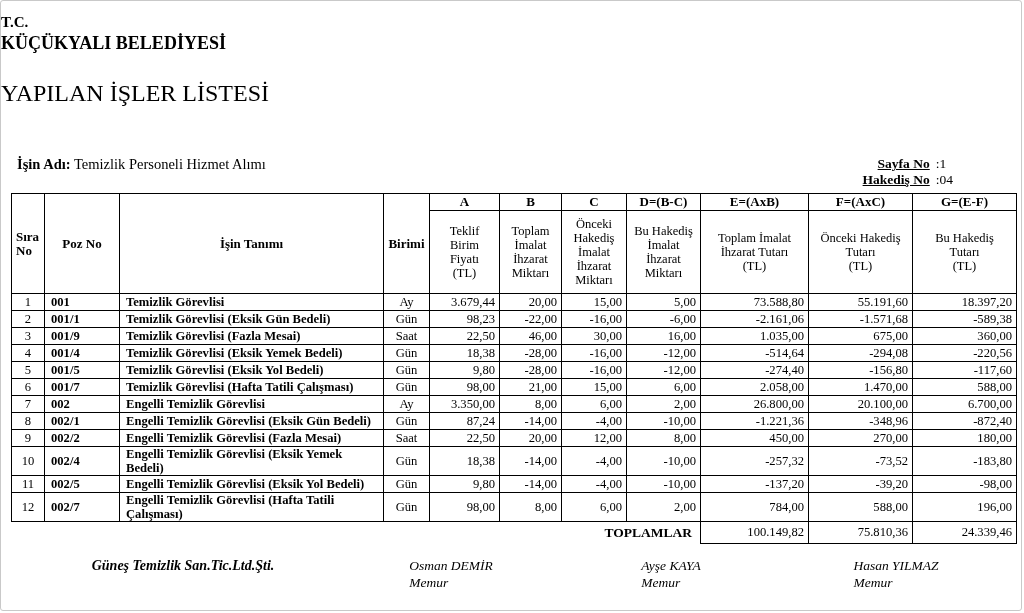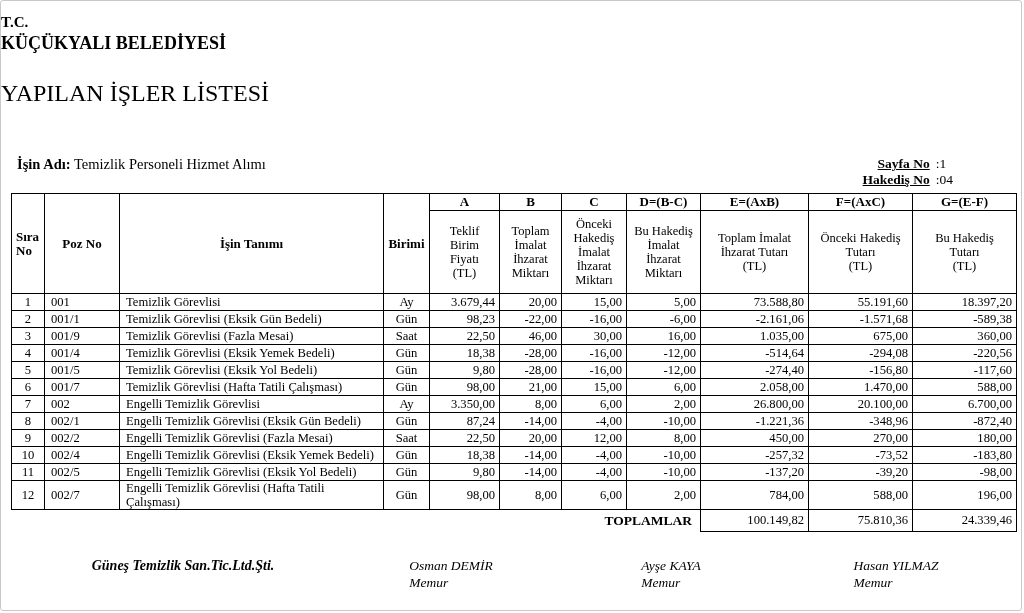--- a/index.html
+++ b/index.html
@@ -34,21 +34,21 @@
                   vertical-align:middle; }
   th.merged { vertical-align:middle; font-weight:normal; font-size:12.5px;
               text-align:center; white-space:pre-line; line-height:14px; }
   th.merged.sira { text-align:left; padding-left:4px; }
   tr.subhead th { height:83px; vertical-align:middle; font-weight:normal;
                   font-size:12.5px; line-height:14px; text-align:center;
                   white-space:pre-line; padding:0 1px; }
   tbody td { height:17px; font-size:12.6px; line-height:14px; padding:0 4px;
              vertical-align:middle; }
   td.al-c { text-align:center; }
-  td.al-l { text-align:left; padding-left:6px; }
+  td.al-l { text-align:left; padding-left:6px;font-weight:bold; }
   td.al-r { text-align:right; }
   tfoot td { height:22px; font-size:12.6px; vertical-align:middle;font-family:Liberation Serif, serif; }
   tfoot td.totals-label { border:none; text-align:right; font-weight:bold;
                           font-size:13.5px; padding-right:8px; }
   tfoot td.al-r { text-align:right; padding:0 4px; }
 
   
   .signatures { position:absolute; top:556px; left:0; width:100%; height:46px; }
   .sig { position:absolute; text-align:left; transform:translateX(-50%);
          font-size:13.5px; line-height:17px;font-style:italic; }

